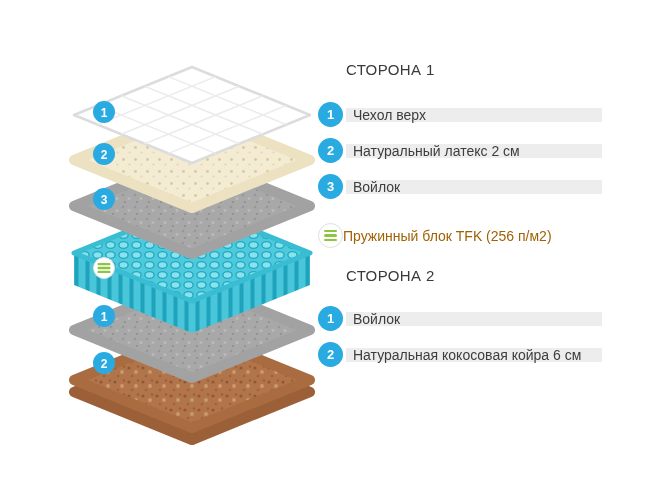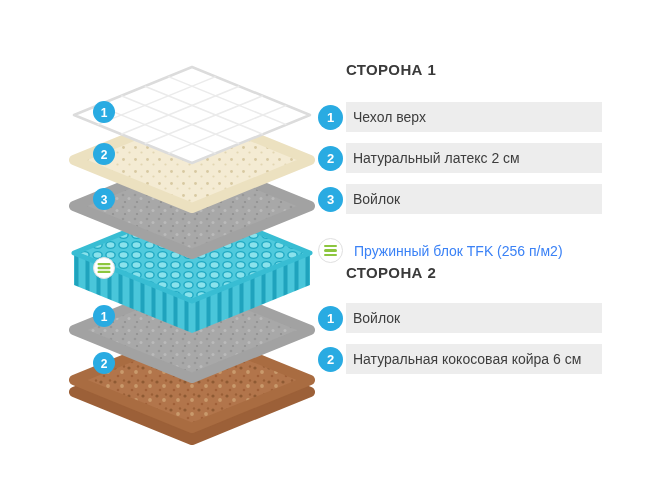--- a/index.html
+++ b/index.html
@@ -1,35 +1,35 @@
 <!DOCTYPE html>
 <html><head>
 <meta charset="utf-8">
 <style>
   html,body{margin:0;padding:0;background:#fff;}
   #stage{position:relative;width:672px;height:504px;background:#ffffff;overflow:hidden;
          font-family:"Liberation Sans","DejaVu Sans",sans-serif;}
   #diagram-svg{position:absolute;left:0;top:0;}
   #panel{position:absolute;left:318px;top:60px;width:284px;}
-  .side-title{margin:0 0 0 28px;height:20px;line-height:20px;font-size:15px;font-weight:bold;
+  .side-title{margin:0 0 0 28px;height:20px;line-height:20px;font-size:15px;font-weight:normal;
               color:#3a3a3a;letter-spacing:.4px;}
   .row{display:flex;align-items:center;}
   .mt22{margin-top:22px;} .mt11{margin-top:11px;} .mt24{margin-top:24px;}
-  .mt18{} .mt20{margin-top:20px;}
+  .mt18{margin-top:18px;} .mt20{margin-top:20px;}
   .num-badge{flex:0 0 25px;width:25px;height:25px;border-radius:50%;background:#29ABE2;
              color:#fff;font-size:13px;font-weight:bold;display:flex;align-items:center;
              justify-content:center;}
-  .bar{flex:1;height:30px;background:#ededed;margin-left:3px;display:flex;align-items:center;
+  .bar{flex:1;height:14px;background:#ededed;margin-left:3px;display:flex;align-items:center;
        padding-left:7px;font-size:14px;color:#3d3d3d;}
   .spring-row{display:flex;align-items:center;}
   .spring-icon{flex:0 0 23px;width:23px;height:23px;background:#fff;border:1px solid #e0e0e0;
                border-radius:50%;display:flex;flex-direction:column;align-items:center;
                justify-content:center;gap:2px;}
   .spring-icon i{display:block;width:13px;height:2.5px;border-radius:2px;background:#8CC63E;}
-  .spring-label{margin-left:11px;font-size:14px;color:#3b82f6;}
+  .spring-label{font-size:14px;color:#a16207;}
 </style>
 </head>
 <body>
 
 <div id="stage">
 
   <svg id="diagram-svg" width="340" height="504" viewBox="0 0 340 504">
     <defs>
       <pattern id="dots" width="12" height="12" patternUnits="userSpaceOnUse">
         <rect width="12" height="12" fill="#f4ebd3"></rect>

